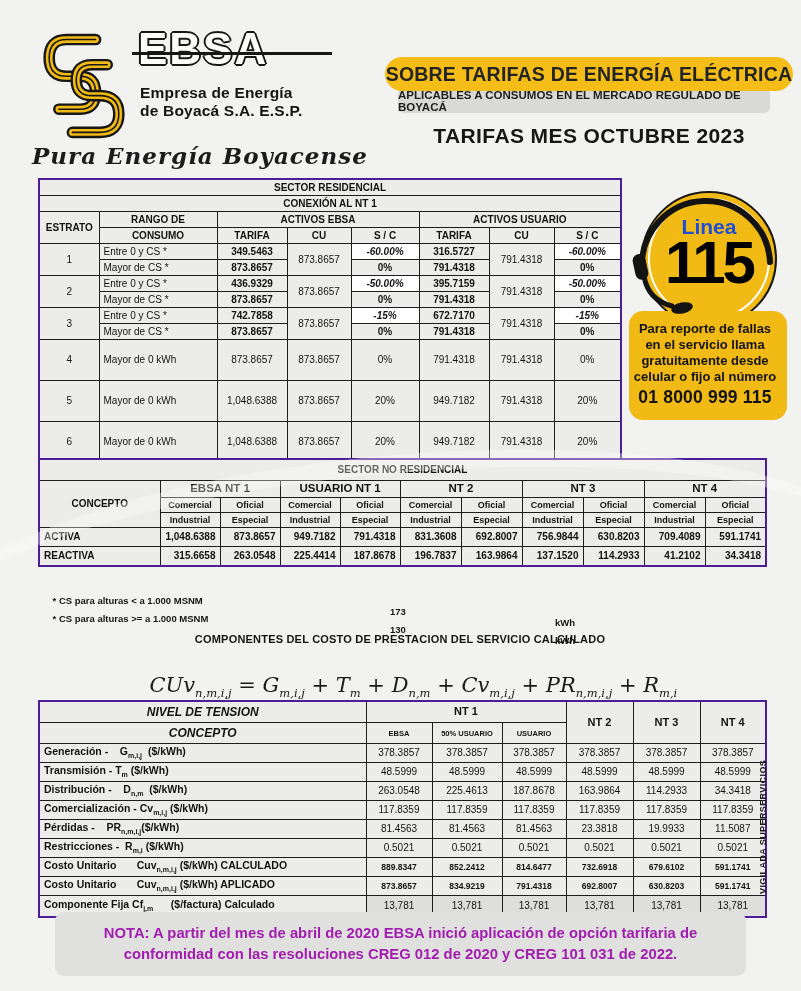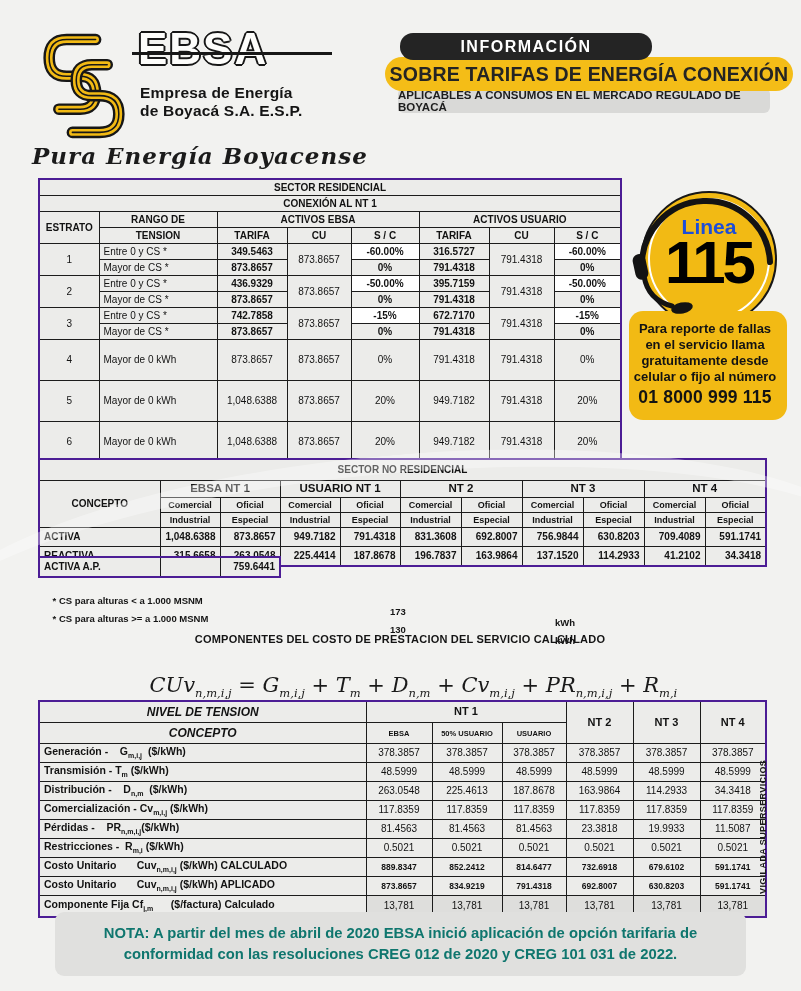--- a/index.html
+++ b/index.html
@@ -23,21 +23,21 @@
   .month-title{position:absolute;left:385px;top:124px;width:408px;text-align:center;font-weight:800;font-size:21px;color:#161616;letter-spacing:.4px;}
 
   
   table.t{position:absolute;border-collapse:collapse;table-layout:fixed;border:2px solid #4c1d95;}
   table.t th,table.t td{border:1px solid #1c1c1c;background:#ececea;font-size:10px;padding:0 2px;text-align:center;vertical-align:middle;color:#121212;line-height:1.2;}
   table.t th{font-weight:bold;}
   .tt{font-size:12.5px;font-weight:bold;height:20px;}
   .ts{font-size:11px;font-weight:bold;height:16px;}
   .l{text-align:left !important;padding-left:4px !important;}
   .b{font-weight:bold;}
-  .wh{background:#ffffff !important;}
+  .wh{background:#ffffff !important;font-style:italic;}
   .num{text-align:right !important;padding-right:4px !important;}
 
   
   .res tr.h15 td{height:15px;}
   .res tr.h40 td{height:40px;}
   .res th{height:15px;font-size:10px;}
 
   
   .nores th.grp{height:16px;font-size:11.5px;}
   .nores th.sub{height:14px;font-size:9px;}
@@ -72,21 +72,21 @@
   .linea-label{position:absolute;left:0;top:22px;width:100%;text-align:center;font-size:21px;font-weight:700;color:#1d4ed8;}
   .linea-num{position:absolute;left:0;top:40px;width:100%;text-align:center;font-size:60px;font-weight:700;letter-spacing:-3px;color:#000000;line-height:1;}
   .headset{position:absolute;left:620px;top:176px;z-index:3;pointer-events:none;}
   .callbox{position:absolute;left:629px;top:311px;width:158px;background:#f2ba14;border-radius:14px;padding:10px 7px 12px 1px;box-sizing:border-box;text-align:center;z-index:2;}
   .callbox .msg{font-size:13px;font-weight:800;line-height:1.22;color:#131313;}
   .callbox .phone{margin-top:3px;font-size:17.5px;font-weight:800;letter-spacing:.2px;color:#131313;}
 
   
   .vigilada{position:absolute;left:758px;top:742px;height:170px;writing-mode:vertical-rl;transform:rotate(180deg);font-size:9px;font-weight:bold;letter-spacing:.4px;text-align:center;color:#191919;}
   .nota{position:absolute;left:55px;top:912px;width:691px;height:64px;background:#e0e0de;border-radius:9px;display:flex;align-items:center;justify-content:center;
-    text-align:center;font-size:14.8px;font-weight:800;line-height:1.4;padding:0 26px;box-sizing:border-box;color:#0f766e;}
+    text-align:center;font-size:14.8px;font-weight:800;line-height:1.4;padding:0 26px;box-sizing:border-box;color:#a21caf;}
   .swoosh{position:absolute;left:-90px;top:455px;width:980px;height:280px;border-radius:50%;border-top:18px solid rgba(255,255,255,.34);transform:rotate(-5deg);pointer-events:none;z-index:4;}
 </style>
 </head>
 <body>
 
 <div class="page">
 
   <svg class="logo-mark" width="96" height="118" viewBox="0 0 96 122">
     <g fill="none" stroke-linecap="round" stroke-linejoin="round">
       <path d="M60 14 H30 Q12 14 12 33 Q12 52 30 52 H44 Q60 52 60 69 Q60 86 44 86 H22" stroke="#171717" stroke-width="12"></path>
@@ -98,23 +98,23 @@
     </g>
   </svg>
   <div class="wordmark">EBSA</div>
   <div class="wordline"></div>
   <div class="company">
     <div>Empresa de Energía</div>
     <div>de Boyacá S.A. E.S.P.</div>
   </div>
   <div class="tagline">Pura Energía Boyacense</div>
 
-  <div class="badge-info">INFORMACIÓN</div>
-  <div class="badge-title">SOBRE TARIFAS DE ENERGÍA CONEXIÓN</div>
+  <div class="badge-title">SOBRE TARIFAS DE ENERGÍA ELÉCTRICA</div>
   <div class="badge-sub">APLICABLES A CONSUMOS EN EL MERCADO REGULADO DE BOYACÁ</div>
+  <div class="month-title">TARIFAS MES OCTUBRE 2023</div>
 
   <table class="t res" style="left:38px;top:178px;width:582px;">
     <colgroup>
         <col style="width:60px">
         <col style="width:118px">
         <col style="width:70px">
         <col style="width:64px">
         <col style="width:68px">
         <col style="width:70px">
         <col style="width:65px">
@@ -127,21 +127,21 @@
     <tr>
           <th colspan="8" class="ts">CONEXIÓN AL  NT  1</th>
         </tr>
     <tr>
       <th rowspan="2">ESTRATO</th>
       <th>RANGO DE</th>
       <th colspan="3">ACTIVOS EBSA</th>
       <th colspan="3">ACTIVOS USUARIO</th>
     </tr>
     <tr>
-      <th>TENSION</th>
+      <th>CONSUMO</th>
       <th>TARIFA</th>
       <th>CU</th>
       <th>S / C</th>
       <th>TARIFA</th>
       <th>CU</th>
       <th>S / C</th>
     </tr>
 
     <tr class="h15">
       <td rowspan="2">1</td>
@@ -319,34 +319,20 @@
       <td class="num">196.7837</td>
       <td class="num">163.9864</td>
       <td class="num">137.1520</td>
       <td class="num">114.2933</td>
       <td class="num">41.2102</td>
       <td class="num">34.3418</td>
     </tr>
   </tbody>
     </table>
 
-  <table class="t ap" style="left:38px;top:556px;width:243px;">
-    <colgroup>
-        <col style="width:121px">
-        <col style="width:60px">
-        <col style="width:60px">
-      </colgroup>
-    <tbody>
-        <tr>
-      <td class="l">ACTIVA A.P.</td>
-      <td class="num"></td>
-      <td class="num">759.6441</td>
-    </tr>
-  </tbody>
-    </table>
 
   <div class="footnote" style="top:584px;">
     <span>* CS para alturas &lt; a 1.000 MSNM</span>
     <span class="fv">173</span>
     <span class="fu">kWh</span>
   </div>
   <div class="footnote" style="top:602px;">
     <span>* CS para alturas &gt;= a 1.000 MSNM</span>
     <span class="fv">130</span>
     <span class="fu">kWh</span>

